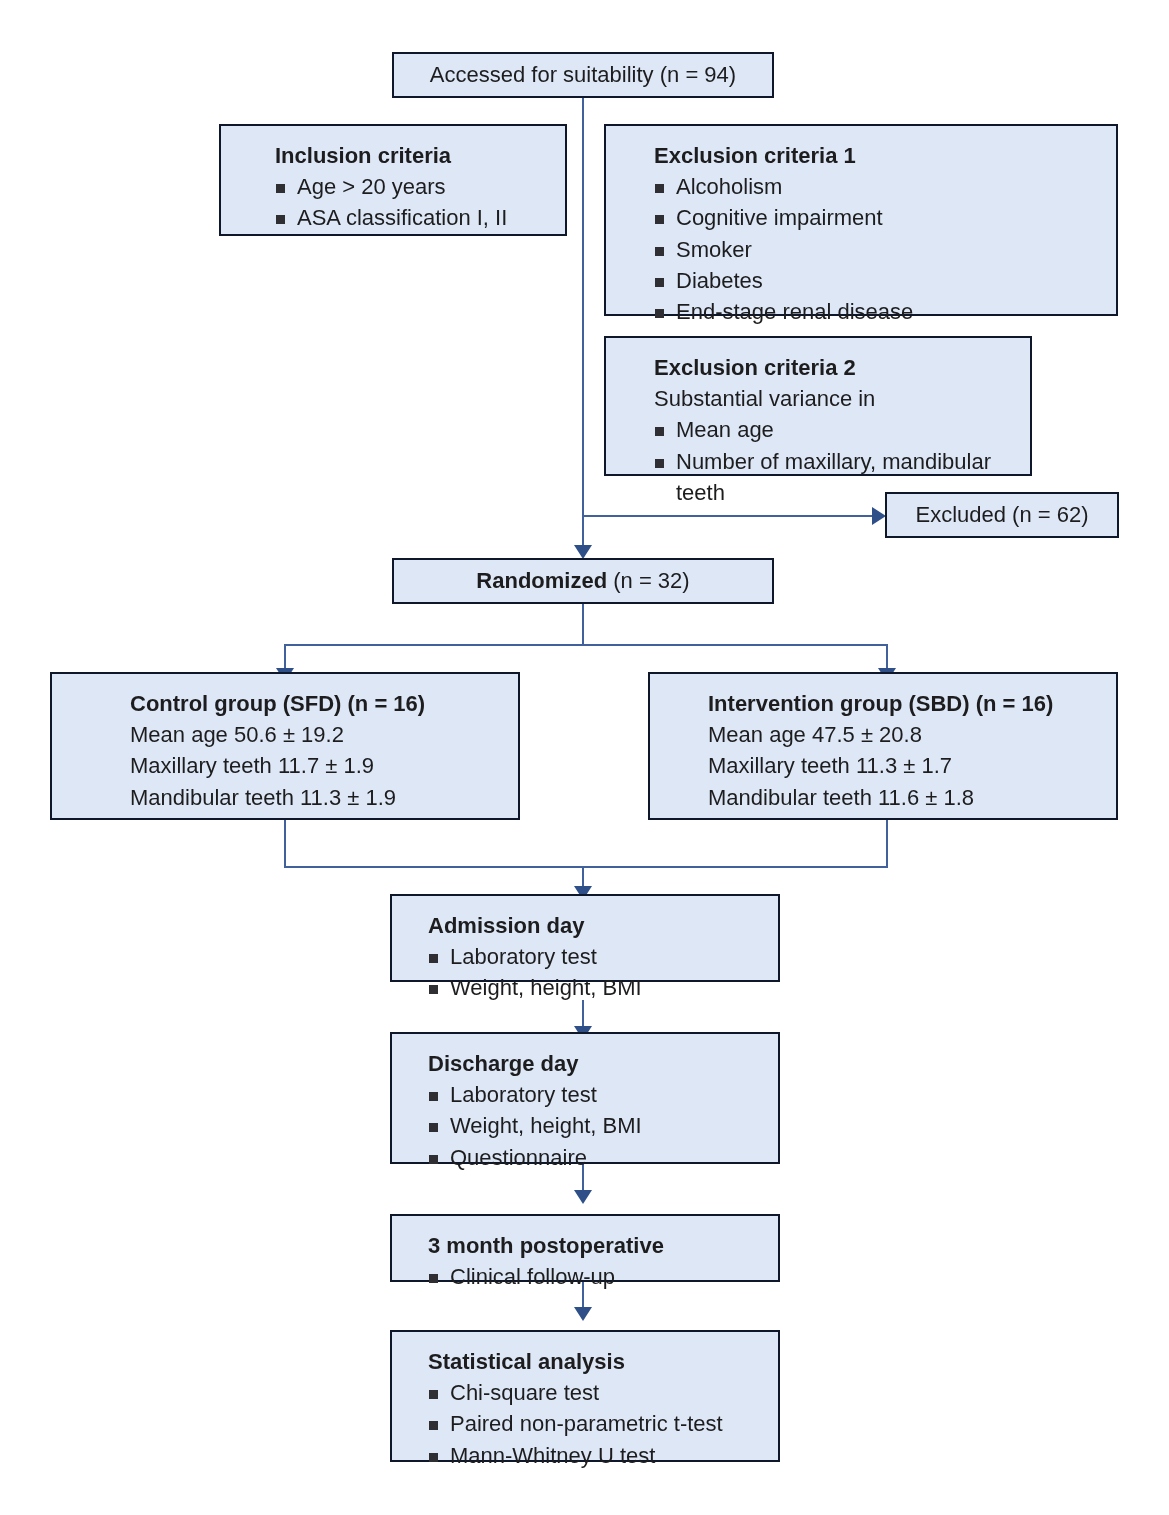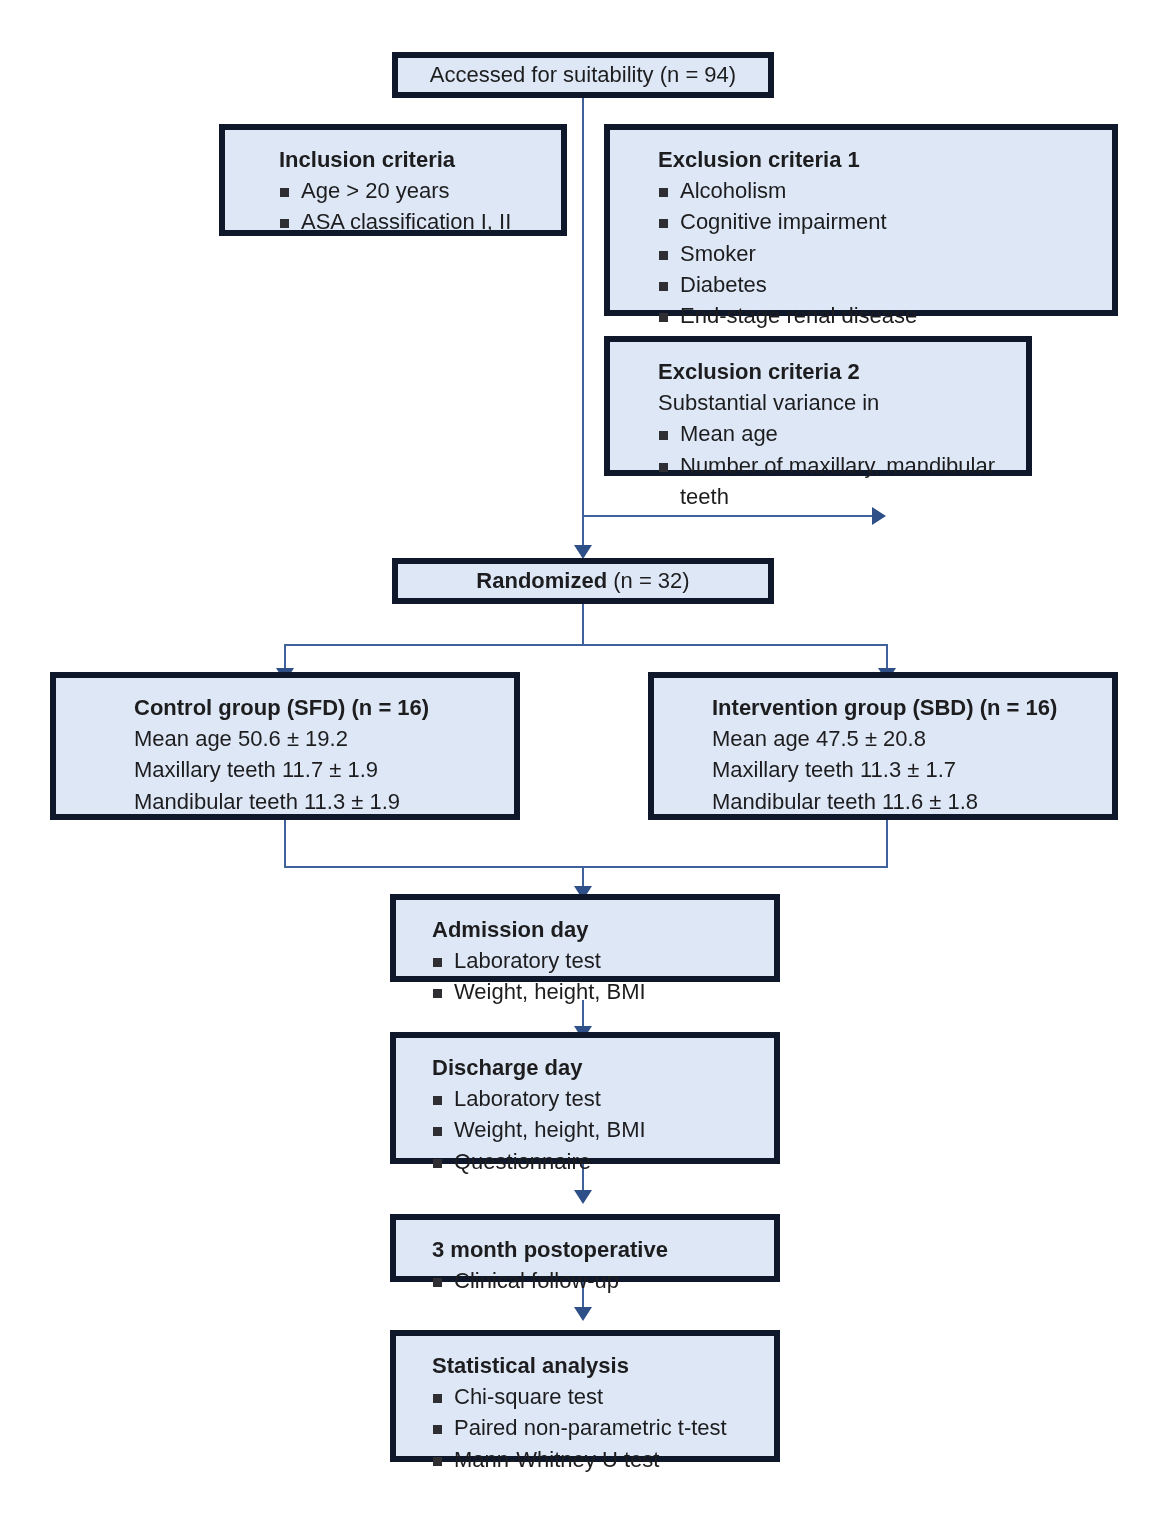--- a/index.html
+++ b/index.html
@@ -15,21 +15,21 @@
     position: relative;
     width: 1169px;
     height: 1515px;
     background: #ffffff;
     overflow: hidden;
   }
   .box {
     position: absolute;
     box-sizing: border-box;
     background: #dde7f5;
-    border: 6px solid #0f172a;
+    border: 2px solid #0f172a;
     font-size: 22px;
     line-height: 1.42;
     color: #1d1d1f;
   }
   .box.center {
     display: flex;
     align-items: center;
     justify-content: center;
   }
   .box.pad {
@@ -157,20 +157,23 @@
     <div class="inner tight">
       <span class="title">Exclusion criteria 2</span>
       <span class="plain">Substantial variance in</span>
       <ul class="bullets">
         <li>Mean age</li>
         <li>Number of maxillary, mandibular teeth</li>
       </ul>
     </div>
   </div>
 
+  <div class="box center" style="left:885px; top:492px; width:234px; height:46px;">
+    <span>Excluded (n = 62)</span>
+  </div>
 
   <div class="box center" style="left:392px; top:558px; width:382px; height:46px;">
     <span><b>Randomized</b><span> (n = 32)</span></span>
   </div>
 
   <div class="box pad" style="left:50px; top:672px; width:470px; height:148px;">
     <div class="inner" style="padding-left:78px;">
       <span class="title">Control group (SFD) (n = 16)</span>
       <span class="plain">Mean age 50.6 ± 19.2</span>
       <span class="plain">Maxillary teeth 11.7 ± 1.9</span>

